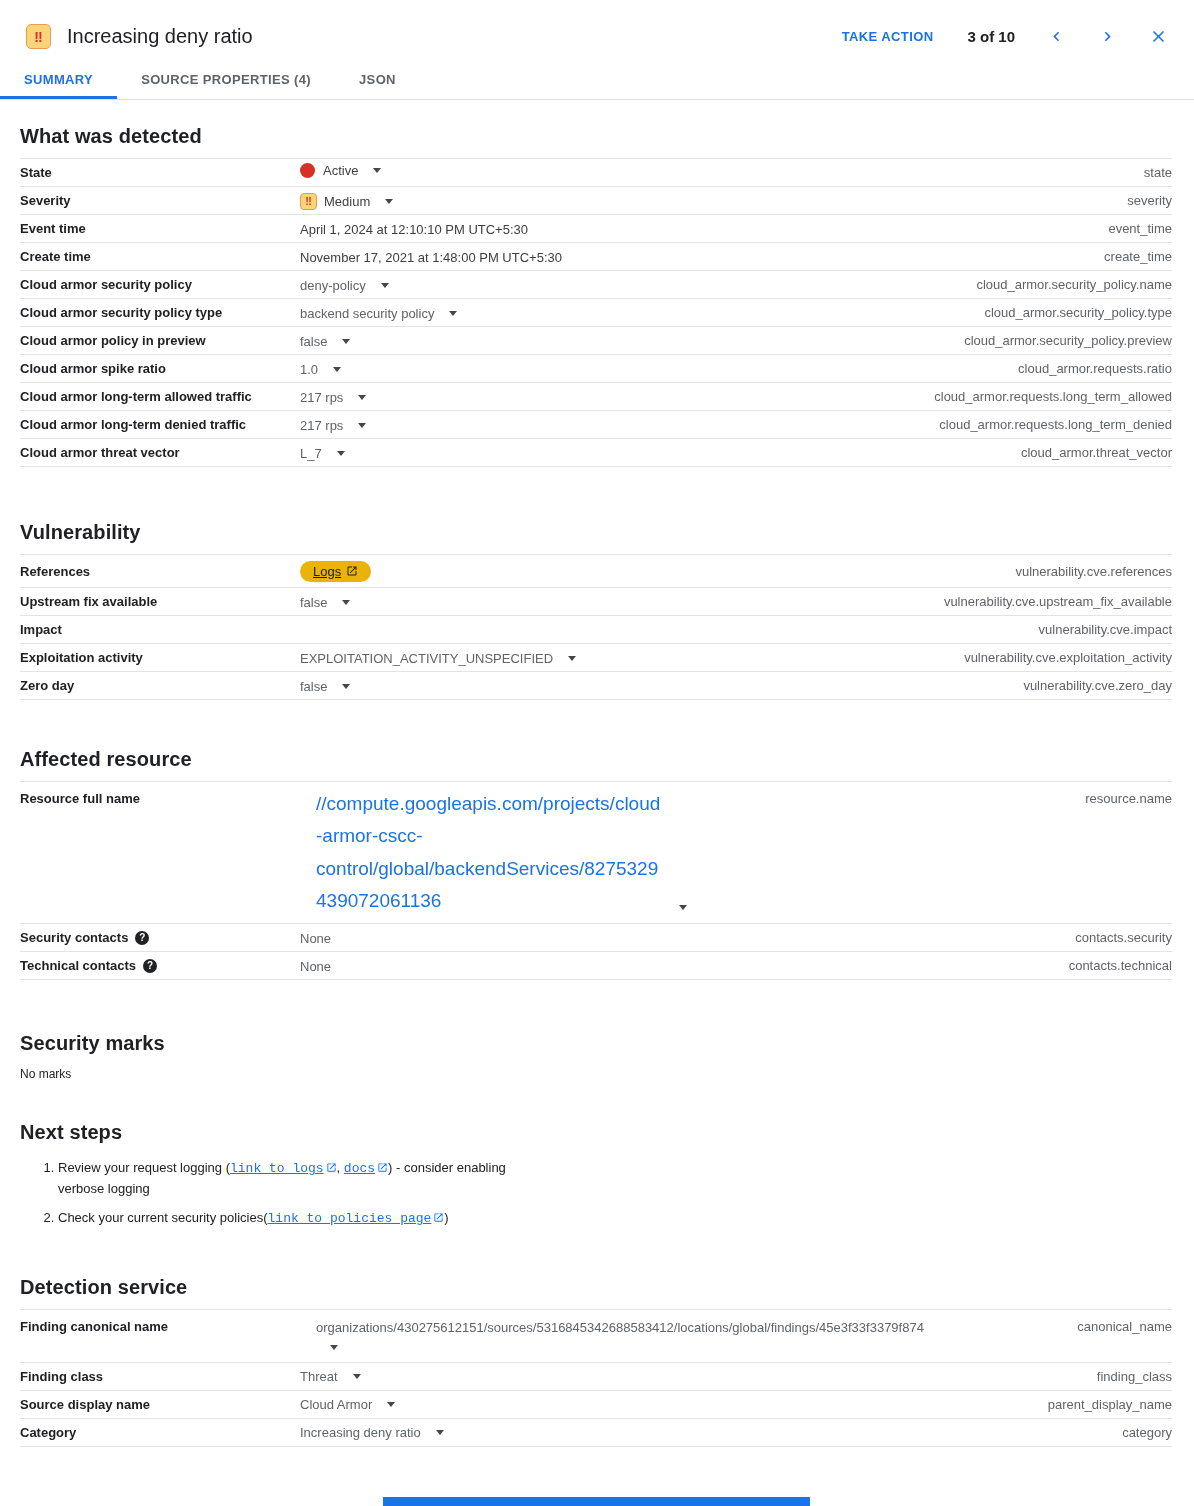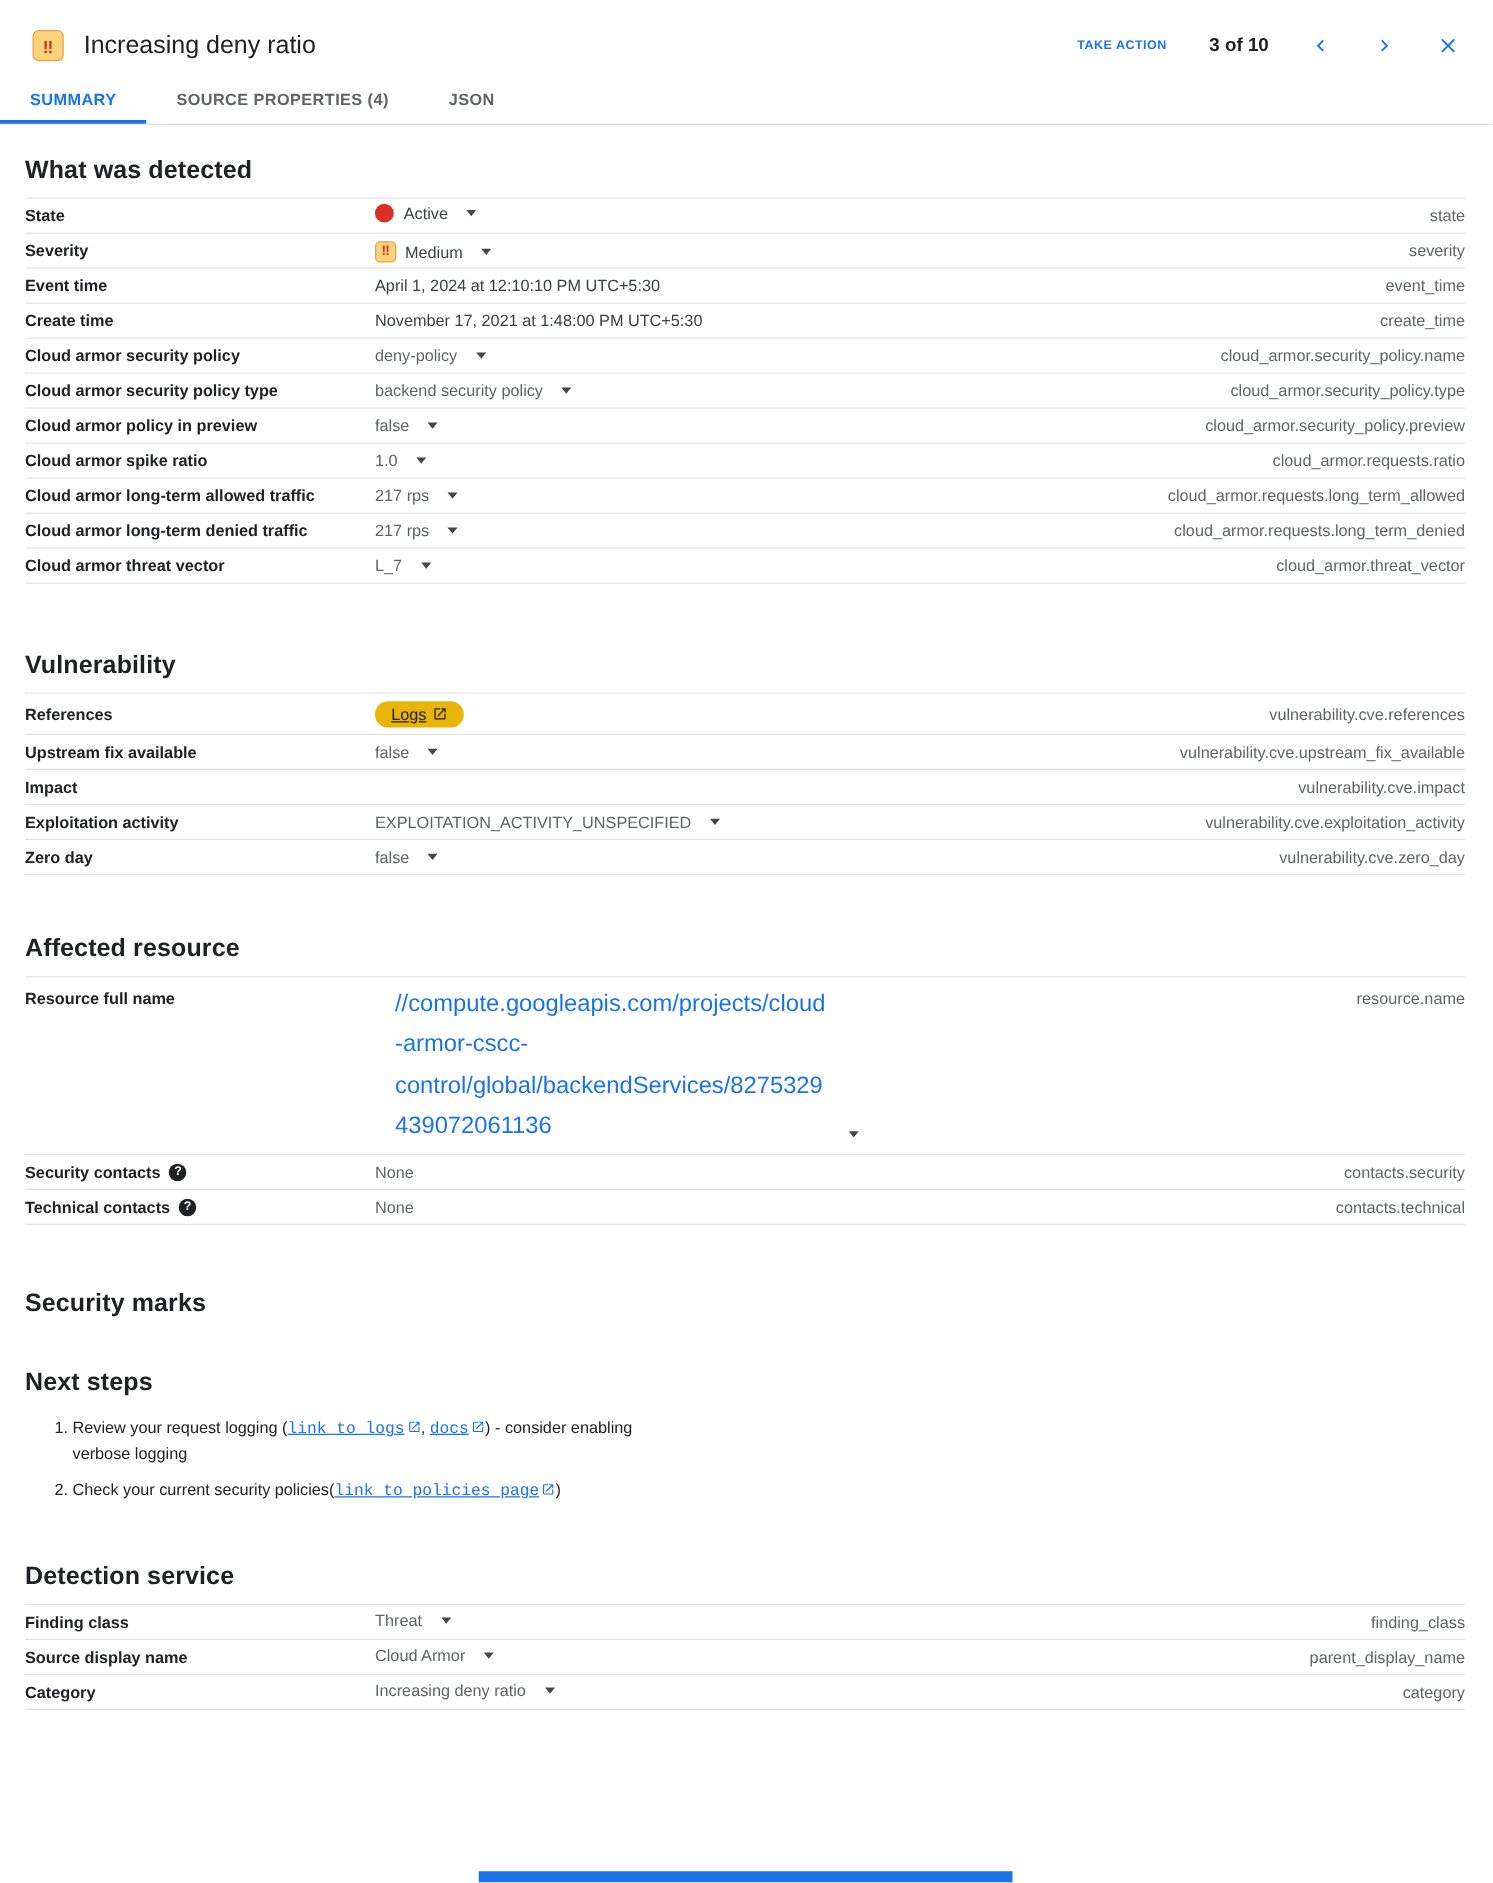--- a/index.html
+++ b/index.html
@@ -5,21 +5,21 @@
   * { margin:0; padding:0; box-sizing:border-box; }
   html,body { width:1194px; height:1506px; background:#fff; font-family:"Liberation Sans","DejaVu Sans",sans-serif; color:#202124; position:relative; overflow:hidden; }
 
   
   .hdr { display:flex; align-items:center; padding:24px 26px 0 26px; }
   .sev-icon { display:inline-flex; align-items:center; justify-content:center; background:#f9d479; border:1.5px solid #ef9a52; color:#d93025; font-weight:bold; border-radius:5px; }
   .sev-lg { width:25px; height:25px; font-size:14px; }
   .sev-sm { width:17px; height:17px; font-size:11px; border-radius:4px; margin-right:7px; }
   .hdr-title { font-size:20px; margin-left:16px; color:#202124; }
   .hdr-spacer { flex:1; }
-  .take-action { color:#1a73e8; font-size:10px; font-weight:bold; letter-spacing:.4px; cursor:pointer; }
+  .take-action { color:#1a73e8; font-size:13px; font-weight:bold; letter-spacing:.4px; cursor:pointer; }
   .pager { font-size:15px; font-weight:bold; margin-left:34px; }
   .nav-btn { margin-left:32px; cursor:pointer; display:inline-flex; align-items:center; }
   .nav-btn svg { fill:#1a73e8; }
 
   
   .tabs { display:flex; margin-top:12px; border-bottom:1px solid #e0e0e0; }
   .tab { font-size:13px; font-weight:bold; letter-spacing:.35px; color:#5f6368; padding:11px 24px 9px 24px; cursor:pointer; border-bottom:3px solid transparent; }
   .tab.active { color:#1a73e8; border-bottom-color:#1a73e8; }
 
   
@@ -267,40 +267,49 @@
       <div class="cell-label">
           <span>Technical contacts</span>
           <span class="help">?</span>
         </div>
       <div><span class="val">None</span></div>
       <div class="cell-attr">contacts.technical</div>
     </div>
   </div>
 
   <h2 class="h-marks">Security marks</h2>
+  <div class="no-marks">No marks</div>
 
   <h2 class="h-next">Next steps</h2>
   <ol class="steps">
     <li>
       <span>Review your request logging (</span><a>link to logs</a><span class="ext"><svg width="11" height="11" viewBox="0 0 24 24">
             <path d="M19 19H5V5h7V3H5a2 2 0 0 0-2 2v14a2 2 0 0 0 2 2h14c1.1 0 2-.9 2-2v-7h-2v7zM14 3v2h3.59l-9.83 9.83 1.41 1.41L19 6.41V10h2V3h-7z"></path>
           </svg></span><span>, </span><a>docs</a><span class="ext"><svg width="11" height="11" viewBox="0 0 24 24">
             <path d="M19 19H5V5h7V3H5a2 2 0 0 0-2 2v14a2 2 0 0 0 2 2h14c1.1 0 2-.9 2-2v-7h-2v7zM14 3v2h3.59l-9.83 9.83 1.41 1.41L19 6.41V10h2V3h-7z"></path>
           </svg></span><span>) - consider enabling verbose logging</span>
     </li>
     <li>
       <span>Check your current security policies(</span><a>link to policies page</a><span class="ext"><svg width="11" height="11" viewBox="0 0 24 24">
             <path d="M19 19H5V5h7V3H5a2 2 0 0 0-2 2v14a2 2 0 0 0 2 2h14c1.1 0 2-.9 2-2v-7h-2v7zM14 3v2h3.59l-9.83 9.83 1.41 1.41L19 6.41V10h2V3h-7z"></path>
           </svg></span><span>)</span>
     </li>
   </ol>
 
   <h2 class="h-detection">Detection service</h2>
   <div class="dtable">
 
+    <div class="trow tall">
+      <div class="cell-label" style="padding-top:3px">Finding canonical name</div>
+      <div class="canon-wrap">
+          <span class="val">organizations/430275612151/sources/5316845342688583412/locations/global/findings/45e3f33f3379f874</span>
+          <span class="caret"></span>
+        </div>
+      <div class="cell-attr" style="padding-top:3px">canonical_name</div>
+    </div>
 
     <div class="trow">
       <div class="cell-label">Finding class</div>
       <div><span class="dropdown">
             <span class="val">Threat</span>
             <span class="caret"></span>
           </span></div>
       <div class="cell-attr">finding_class</div>
     </div>
 

